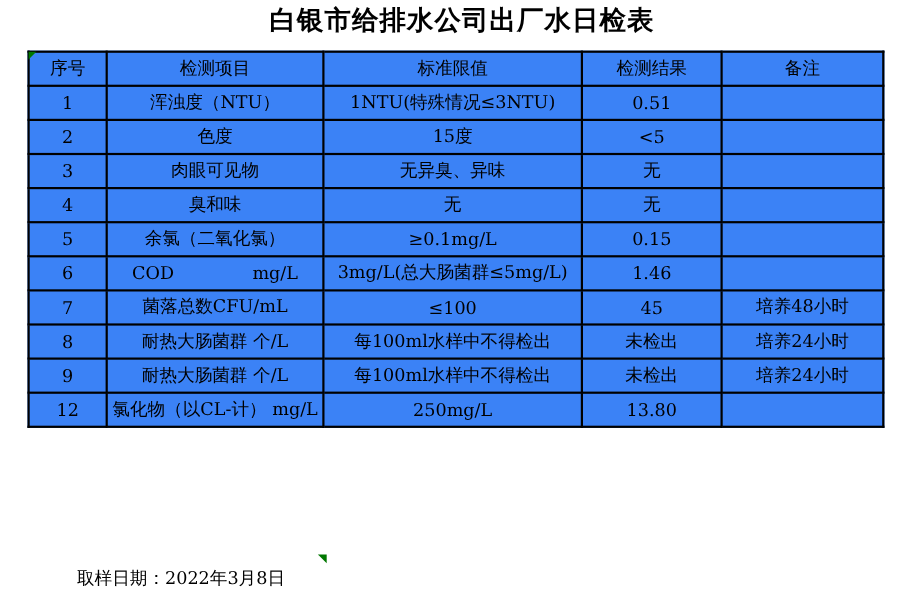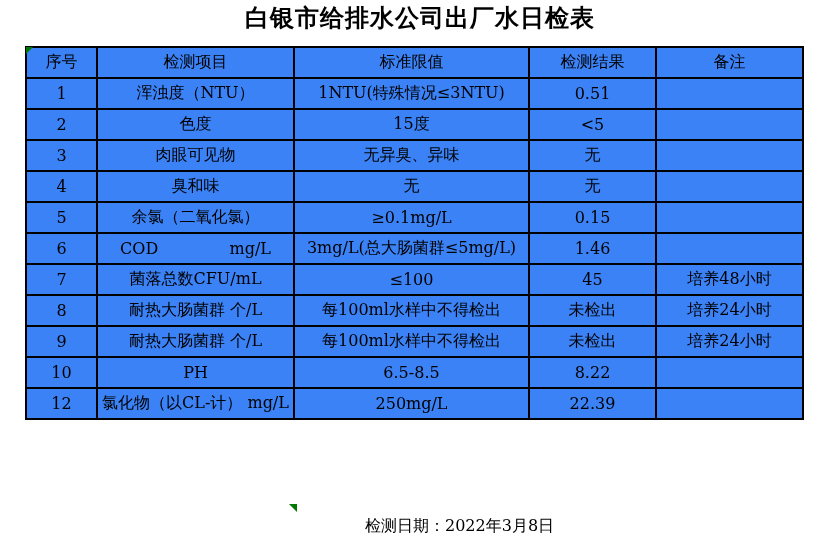--- a/index.html
+++ b/index.html
@@ -120,34 +120,27 @@
         <td>培养24小时</td>
       </tr>
       <tr>
         <td>9</td>
         <td class="pre">耐热大肠菌群 个/L</td>
         <td>每100ml水样中不得检出</td>
         <td>未检出</td>
         <td>培养24小时</td>
       </tr>
       <tr>
-        <td>10</td>
-        <td class="pre">PH</td>
-        <td>6.5-8.5</td>
-        <td>8.22</td>
-        <td></td>
-      </tr>
-      <tr>
         <td>12</td>
         <td class="pre">氯化物（以CL-计） mg/L</td>
         <td>250mg/L</td>
-        <td>22.39</td>
+        <td>13.80</td>
         <td></td>
       </tr>
     </tbody>
 </table>
 
 <div class="tri-top-left"></div>
 <div class="tri-bottom"></div>
 
 <div class="footer-line">
-  <span class="f-test">检测日期：2022年3月8日</span>
+  <span class="f-sample">取样日期：2022年3月8日</span>
 </div>
 
 </body></html>

